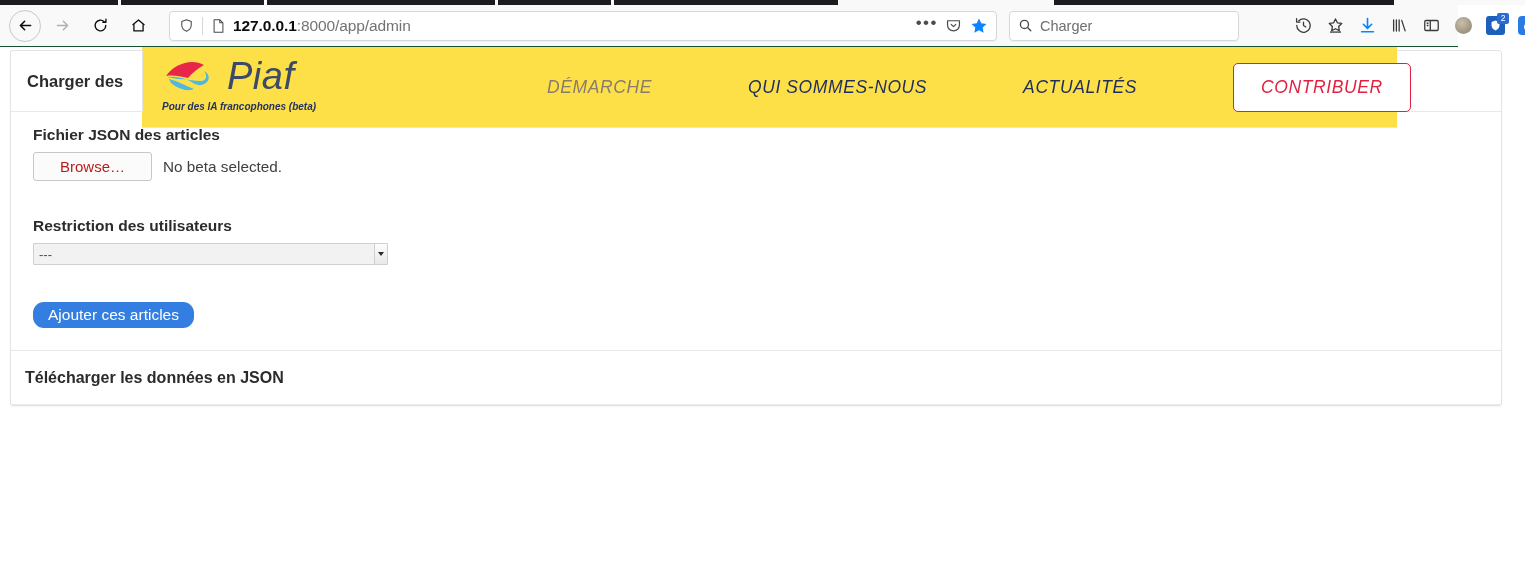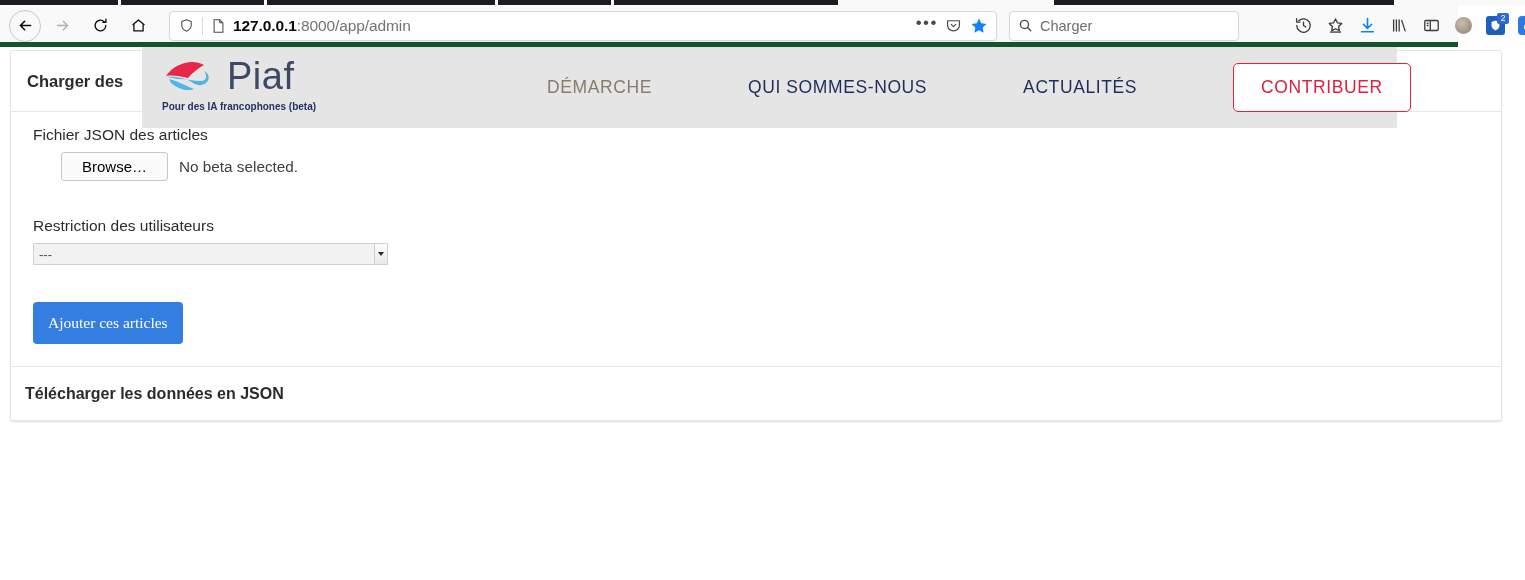--- a/index.html
+++ b/index.html
@@ -10,21 +10,21 @@
     overflow: hidden;
     background: #ffffff;
     font-family: "Liberation Sans", sans-serif;
   }
 
   
   #browser-chrome {
     position: absolute; top: 0; left: 0;
     width: 1458px; height: 47px;
     background: #f9f9fa;
-    border-bottom: 5px solid #14532d;
+    border-bottom: 1px solid #14532d;
   }
   .tabstrip {
     position: absolute; top: 0; left: 0;
     width: 1525px; height: 5px;
     background: #f9f9fa;
     display: flex;
   }
   .tabstrip .tabslot {
     height: 5px;
     border-top: 5px solid #1c1b22;
@@ -151,32 +151,31 @@
   .card-head {
     height: 61px;
     border-bottom: 1px solid #e9e9e9;
     display: flex; align-items: center;
     padding-left: 16px;
     font-size: 16.5px; font-weight: 700; color: #2b2b2b;
   }
   .card-body { padding: 14px 22px 22px 22px; }
 
   .form-label {
-    font-size: 15.5px; font-weight: 400; color: #2c2c2c;
+    font-size: 15.5px; font-weight: 700; color: #2c2c2c;
     margin-bottom: 8px;
   }
   .file-row { display: flex; align-items: center; }
   .browse-btn {
     border: 1px solid #c7c7c7;
     background: #fbfbfb;
     border-radius: 3px;
-    font-size: 15px; color: #000000;
-    padding: 5px 20px;
-    font-family: "Liberation Sans", sans-serif;
-    margin-left: 28px;
+    font-size: 15px; color: #b91c1c;
+    padding: 5px 26px;
+    font-family: "Liberation Sans", sans-serif;
   }
   .file-status { font-size: 15.3px; color: #404040; margin-left: 11px; }
 
   .sel-label { margin-top: 36px; }
   select.restriction {
     appearance: none;
     -webkit-appearance: none;
     width: 355px; height: 22px;
     background: #f2f2f2;
     border: 1px solid #cfcfcf;
@@ -197,44 +196,44 @@
     display:block;
     border-left: 3.5px solid transparent;
     border-right: 3.5px solid transparent;
     border-top: 4.5px solid #2b2b2b;
   }
 
   .btn-primary {
     background: #337ee0;
     color: #ffffff;
     border: none;
-    border-radius: 4px;
+    border-radius: 11px;
     font-size: 15.5px;
-    padding: 12px 15px;
-    font-family: Liberation Serif, serif;
+    padding: 4px 15px;
+    font-family: Liberation Sans, sans-serif;
   }
   .mt-submit { margin-top: 37px; }
 
   .section-divider { border-top: 1px solid #e9e9e9; }
   .section-head {
     height: 55px; display:flex; align-items:center;
     padding-left: 14px;
     font-size: 16px; font-weight: 700; color: #2b2b2b;
     border-bottom: 1px solid #e9e9e9;
   }
   .section-body { padding: 23px 0 23px 33px; }
 
   
   #piaf-header {
     position: absolute;
     left: 142px; top: 0px;
     width: 1255px; height: 81px;
-    background: #e5e5e5;
+    background: #fde047;
     border-bottom: 1px solid #e6e6e6;
-    display: flex; align-items: center;
+    display: flex; align-items: center; font-style: italic;
   }
   .brand { position: relative; width: 215px; height: 72px; flex: 0 0 auto; }
   .brand-bird { position:absolute; left: 22px; top: 9px; }
   .brand-name {
     position:absolute; left: 85px; top: 4px;
     font-size: 38px; color: #3d4a66;
     font-family: "Liberation Sans", sans-serif;
     font-weight: 300;
     letter-spacing: 0.5px;
   }

